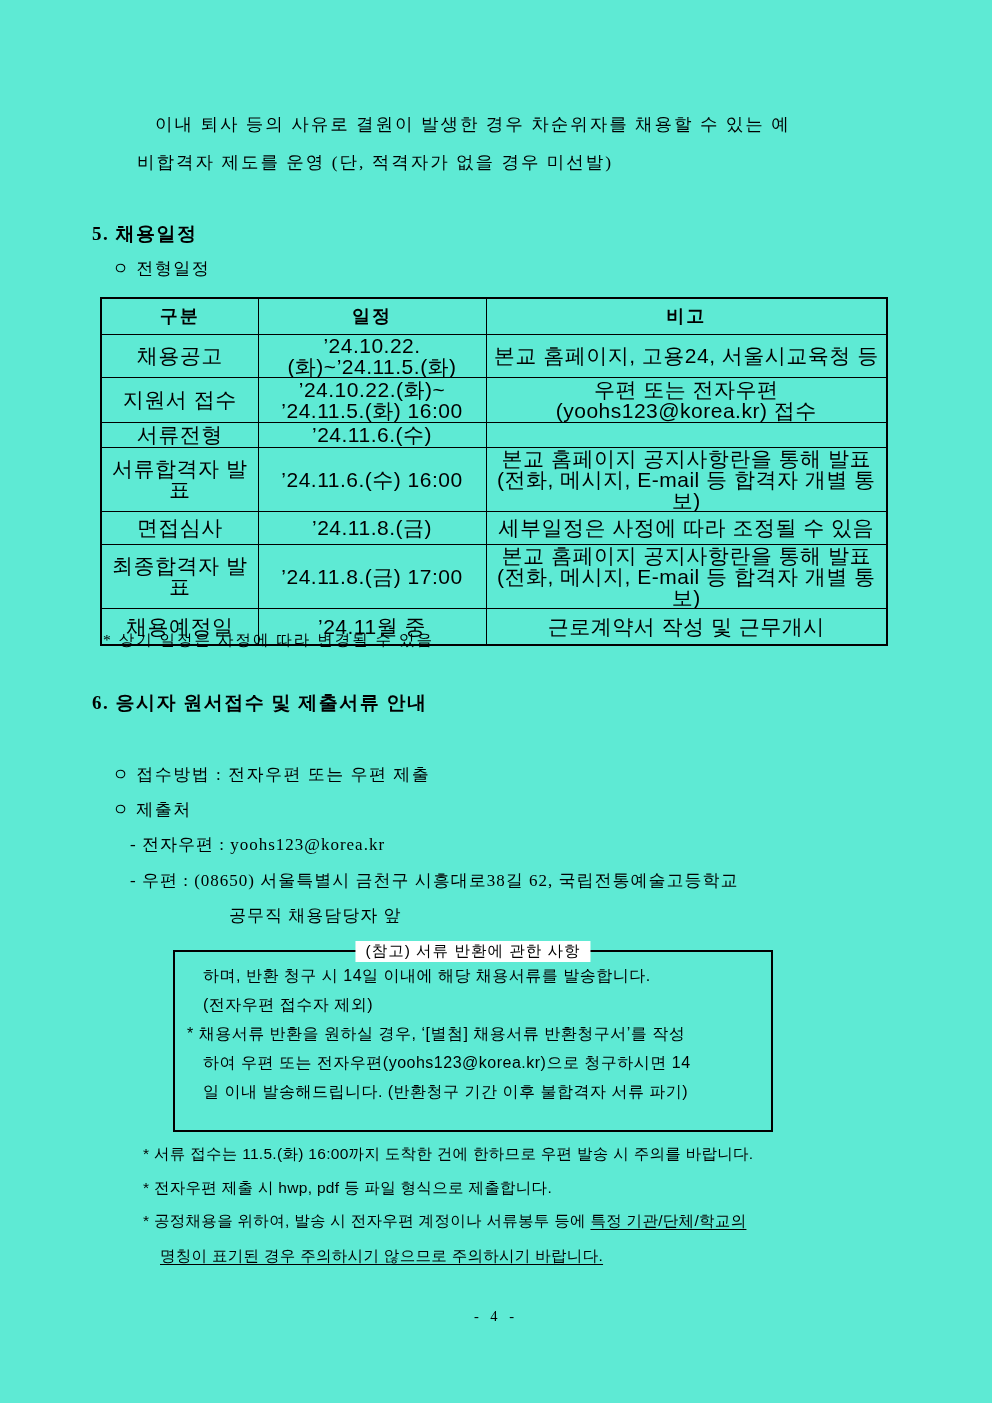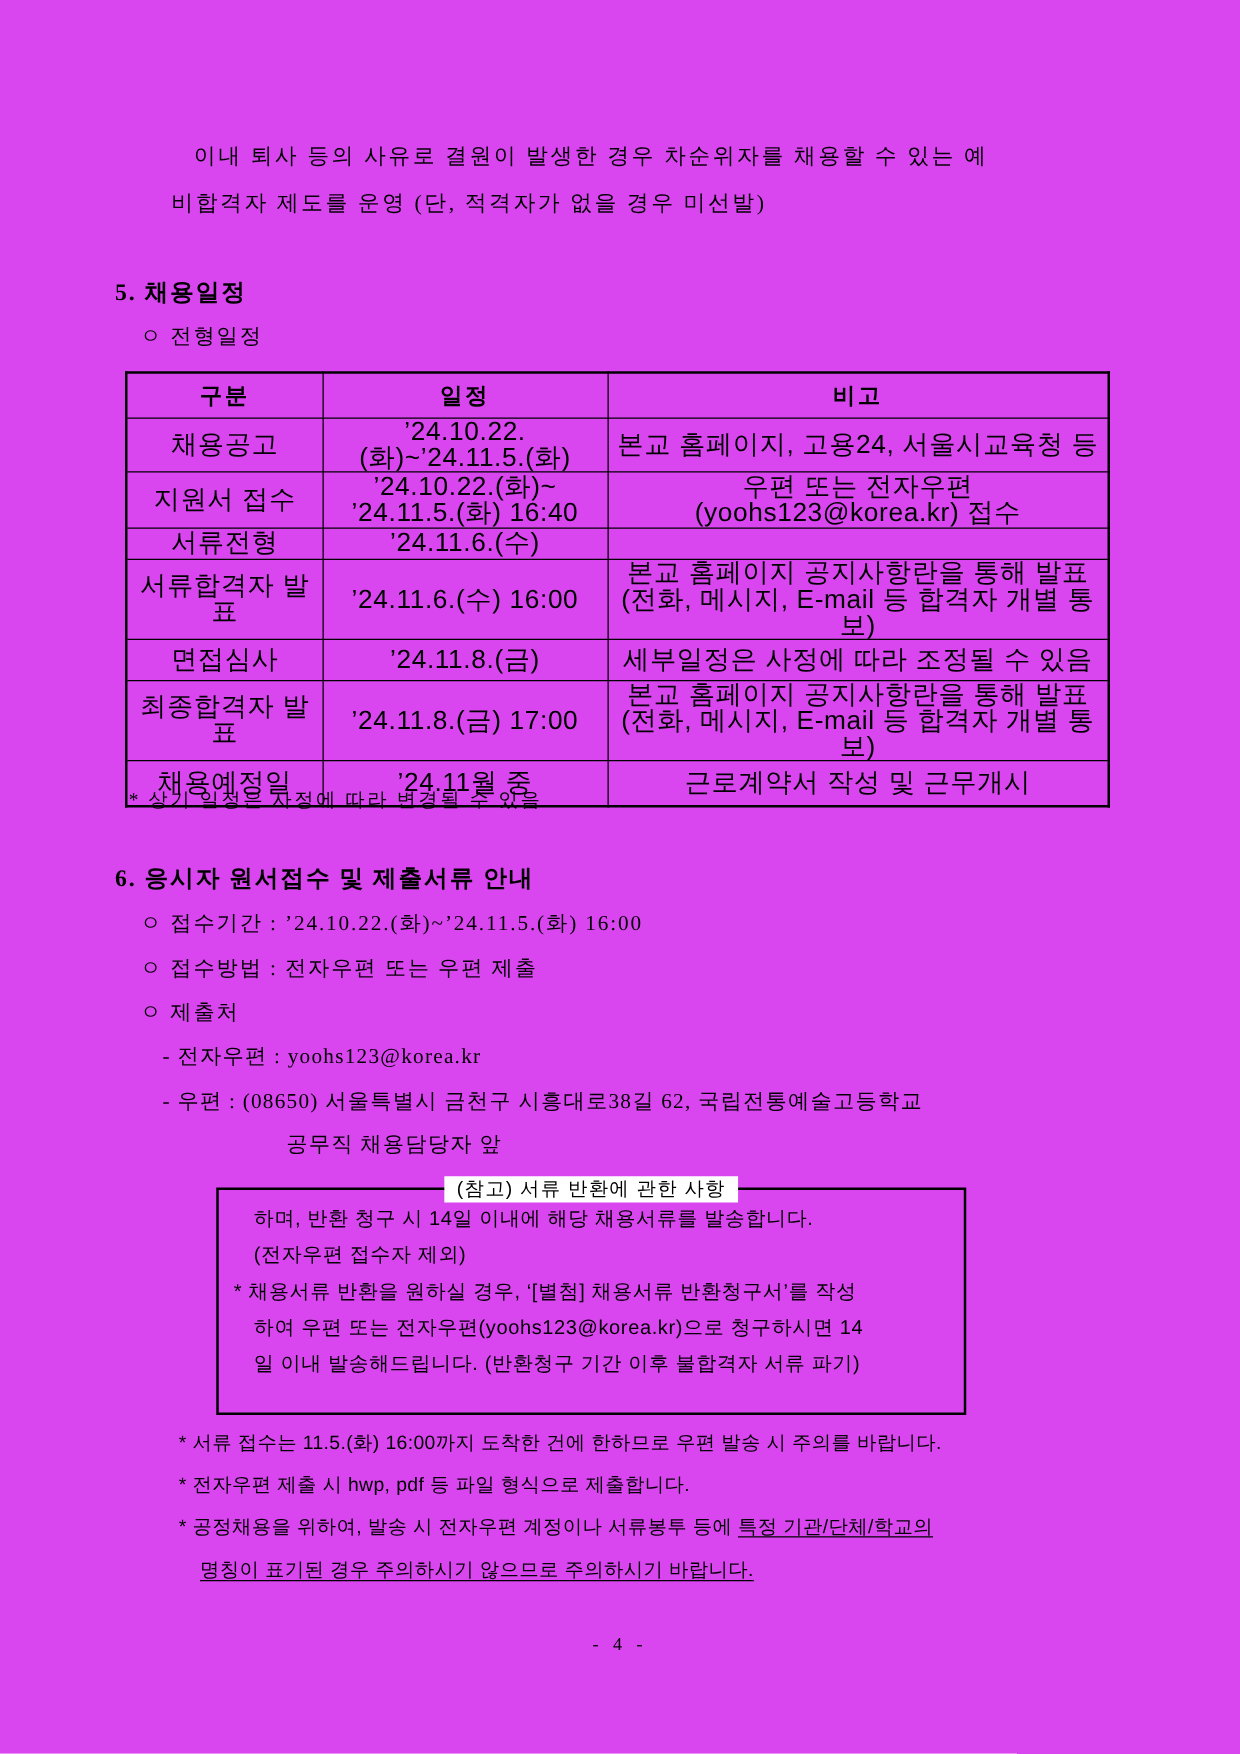--- a/index.html
+++ b/index.html
@@ -1,16 +1,16 @@
 <!DOCTYPE html>
 <html><head>
 <meta charset="utf-8">
 <style>
   html,body{margin:0;padding:0;background:#ffffff;}
-  #page{position:relative;width:992px;height:1403px;background:#d946ef;color:#000;overflow:hidden;}
+  #page{position:relative;width:992px;height:1403px;background:#5eead4;color:#000;overflow:hidden;}
   .serif{font-family:"Liberation Serif","DejaVu Serif",serif;}
   .sans{font-family:"Liberation Sans","DejaVu Sans",sans-serif;}
   .abs{position:absolute;white-space:nowrap;}
   .intro{font-size:17.5px;letter-spacing:2px;}
   .sec-title{font-size:19px;font-weight:bold;letter-spacing:1.5px;}
   .bullet{font-size:17px;letter-spacing:1.5px;}
   .sub-bullet{font-size:17px;letter-spacing:1px;}
   table.sched{position:absolute;left:100px;top:297px;width:786px;border-collapse:collapse;table-layout:fixed;}
   table.sched td,table.sched th{border:1.5px solid #000;padding:0 4px;text-align:center;vertical-align:middle;overflow:hidden;}
   table.sched{border:2px solid #000;}
@@ -50,21 +50,21 @@
       <th>비고</th>
     </tr>
     <tr style="height:34px">
       <td>채용공고</td>
       <td>’24.10.22.(화)~’24.11.5.(화)</td>
       <td>본교 홈페이지, 고용24, 서울시교육청 등</td>
     </tr>
     <tr style="height:45px">
       <td>지원서 접수</td>
       <td>’24.10.22.(화)~
-’24.11.5.(화) 16:40</td>
+’24.11.5.(화) 16:00</td>
       <td>우편 또는 전자우편(yoohs123@korea.kr) 접수</td>
     </tr>
     <tr style="height:25px">
       <td>서류전형</td>
       <td>’24.11.6.(수)</td>
       <td></td>
     </tr>
     <tr style="height:55px">
       <td>서류합격자 발표</td>
       <td>’24.11.6.(수) 16:00</td>
@@ -86,21 +86,20 @@
       <td>채용예정일</td>
       <td>’24.11월 중</td>
       <td>근로계약서 작성 및 근무개시</td>
     </tr>
   </tbody>
     </table>
 
   <div class="abs serif footnote" style="left:103px;top:630px;">* 상기 일정은 사정에 따라 변경될 수 있음</div>
 
   <div class="abs serif sec-title" style="left:92px;top:690px;">6. 응시자 원서접수 및 제출서류 안내</div>
-  <div class="abs serif bullet" style="left:112px;top:727px;">ㅇ 접수기간 : ’24.10.22.(화)~’24.11.5.(화) 16:00</div>
   <div class="abs serif bullet" style="left:112px;top:763px;">ㅇ 접수방법 : 전자우편 또는 우편 제출</div>
   <div class="abs serif bullet" style="left:112px;top:798px;">ㅇ 제출처</div>
   <div class="abs serif sub-bullet" style="left:130px;top:833px;">- 전자우편 : yoohs123@korea.kr</div>
   <div class="abs serif sub-bullet" style="left:130px;top:869px;">- 우편 : (08650) 서울특별시 금천구 시흥대로38길 62, 국립전통예술고등학교</div>
   <div class="abs serif sub-bullet" style="left:229px;top:904px;">공무직 채용담당자 앞</div>
 
   <div class="refbox sans">
     <div class="refbox-legend sans">(참고) 서류 반환에 관한 사항</div>
     <div class="refbox-body">
       <div class="refbox-line cont">하며, 반환 청구 시 14일 이내에 해당 채용서류를 발송합니다.</div>

